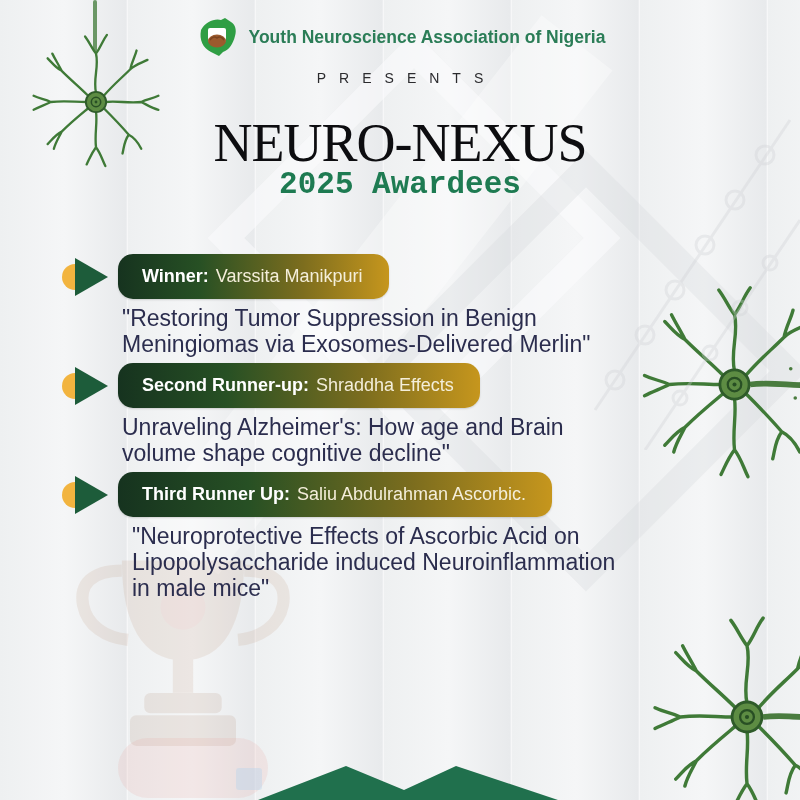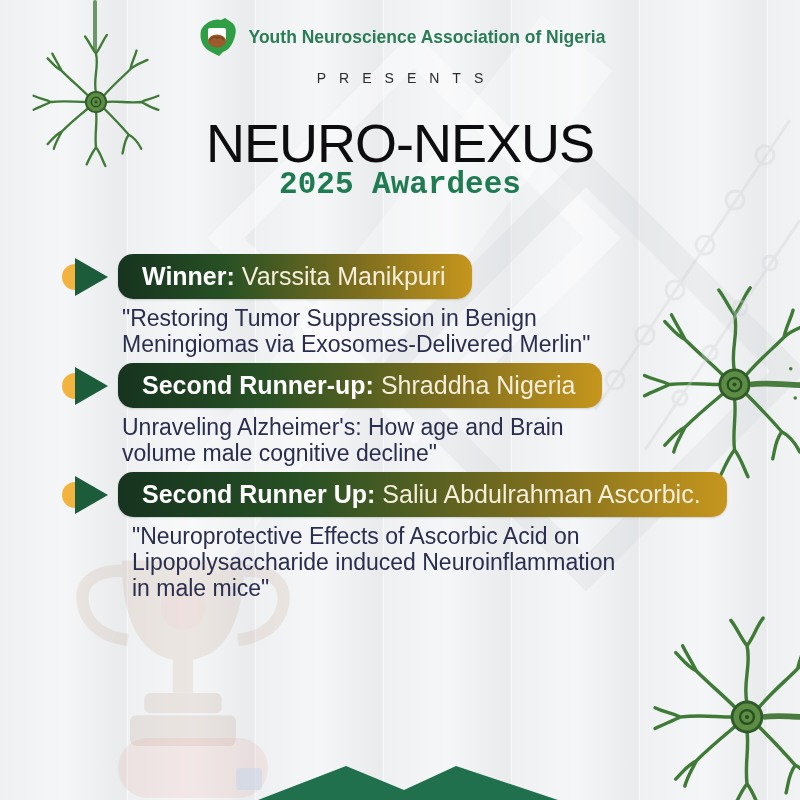--- a/index.html
+++ b/index.html
@@ -15,33 +15,33 @@
   .chev2{left:430px;top:215px;width:260px;height:260px;border:26px solid rgba(212,214,218,.30);transform:rotate(45deg);}
   .band{left:60px;top:250px;width:640px;height:90px;background:rgba(255,255,255,.35);transform:rotate(-52deg);}
   .content{position:relative;z-index:2;}
   
   .header-row{position:absolute;top:14px;left:0;right:0;display:flex;justify-content:center;align-items:center;gap:10px;z-index:2;}
   .org-name{font-size:17.5px;font-weight:bold;color:var(--org_green,#2b7d57);}
   .presents{position:absolute;top:70px;width:100%;text-align:center;font-size:14px;font-weight:400;
     letter-spacing:13px;text-indent:13px;color:#2b2b2e;z-index:2;}
   
   .title{position:absolute;top:116px;width:100%;text-align:center;z-index:2;
-    font-family:Liberation Sans, sans-serif;font-size:54px;line-height:1;
+    font-family:Liberation Serif, serif;font-size:54px;line-height:1;
     letter-spacing:-1px;color:var(--title_black,#0d0d10);font-weight:500;}
   .subtitle{position:absolute;top:167px;width:100%;text-align:center;z-index:2;
     font-size:31px;font-weight:bold;color:var(--awardees_green,#1e7b52);font-family:Liberation Mono, monospace;}
   
   .awards{position:absolute;top:254px;left:62px;width:706px;z-index:2;}
   .entry{position:relative;padding-left:56px;margin-bottom:2px;}
   .bullet{position:absolute;left:0;top:4px;width:48px;height:38px;}
   .dot{position:absolute;left:0;top:6px;width:26px;height:26px;border-radius:50%;background:var(--bullet_yellow,#f2b43f);}
   .tri{position:absolute;left:13px;top:0;width:0;height:0;
     border-top:19px solid transparent;border-bottom:19px solid transparent;
     border-left:33px solid var(--bullet_green,#1d5c3a);}
-  .pill{display:inline-block;border-radius:15px;padding:7px 26px 8px 24px;font-size:25px;line-height:30px;
+  .pill{display:inline-block;border-radius:15px;padding:7px 26px 8px 24px;font-size:18px;line-height:30px;
     background:linear-gradient(90deg,#16331f 0%,#275024 30%,#7c6d1e 68%,var(--brand_gold,#c6961d) 100%);
     color:#ffffff;box-shadow:0 1px 2px rgba(0,0,0,.15);}
   .pill .label{font-weight:bold;}
   .pill .name{color:#f4eeda;margin-left:7px;}
   .quote{margin:6px 0 6px 4px;font-size:23px;line-height:26px;font-weight:500;
     color:var(--quote_navy,#2b2d4e);white-space:pre-line;}
   .e4 .quote{margin-left:14px;}
   
   .neuron-a{left:18px;top:24px;width:156px;height:156px;}
   .axon-a{left:93px;top:0;width:4px;height:52px;background:#3f7a37;opacity:.75;border-radius:2px;}
@@ -162,33 +162,33 @@
 Meningiomas via Exosomes-Delivered Merlin"</p>
     </div>
 
 
     <div class="entry e3">
       <span class="bullet">
           <span class="dot"></span>
           <span class="tri"></span>
         </span>
       <div class="pill">
-        <span class="label">Second Runner-up:</span><span class="name">Shraddha Nigeria</span>
+        <span class="label">Second Runner-up:</span><span class="name">Shraddha Effects</span>
       </div>
       <p class="quote">Unraveling Alzheimer's: How age and Brain
-volume male cognitive decline"</p>
+volume shape cognitive decline"</p>
     </div>
 
     <div class="entry e4">
       <span class="bullet">
           <span class="dot"></span>
           <span class="tri"></span>
         </span>
       <div class="pill">
-        <span class="label">Second Runner Up:</span><span class="name">Saliu Abdulrahman Ascorbic.</span>
+        <span class="label">Third Runner Up:</span><span class="name">Saliu Abdulrahman Ascorbic.</span>
       </div>
       <p class="quote">"Neuroprotective Effects of Ascorbic Acid on
 Lipopolysaccharide induced Neuroinflammation
 in male mice"</p>
     </div>
 
   </div>
 
   <svg class="decor zigzag" viewBox="0 0 316 36" style="z-index:3">
     <polygon points="10,36 98,2 156,26 208,2 310,36" fill="#20704d"></polygon>

